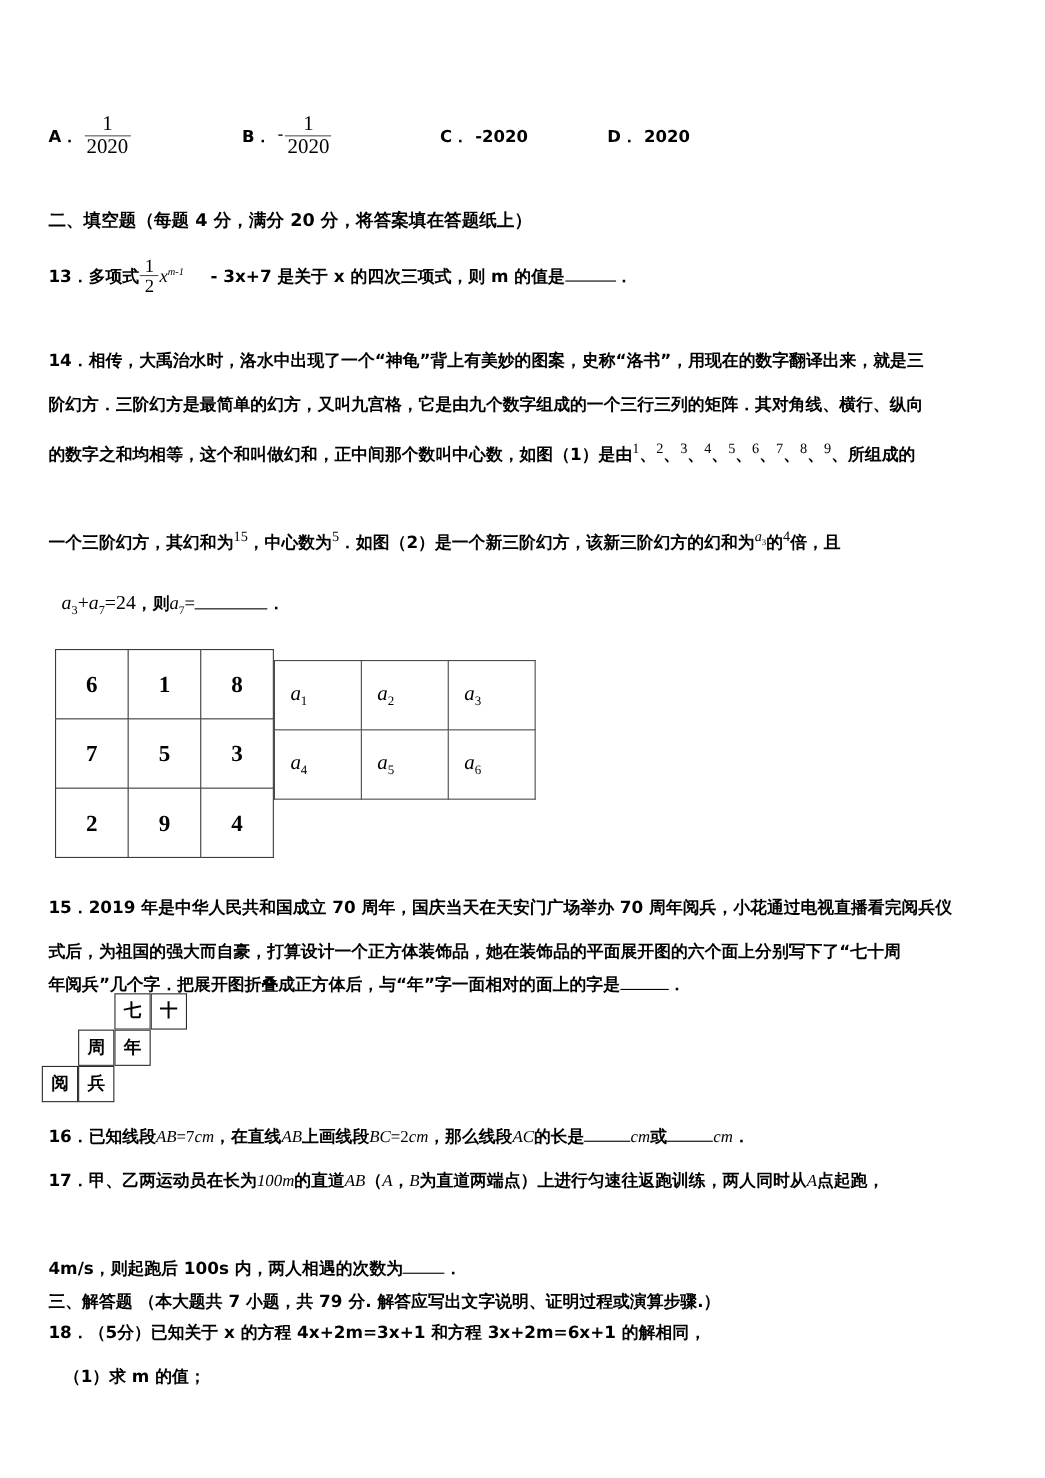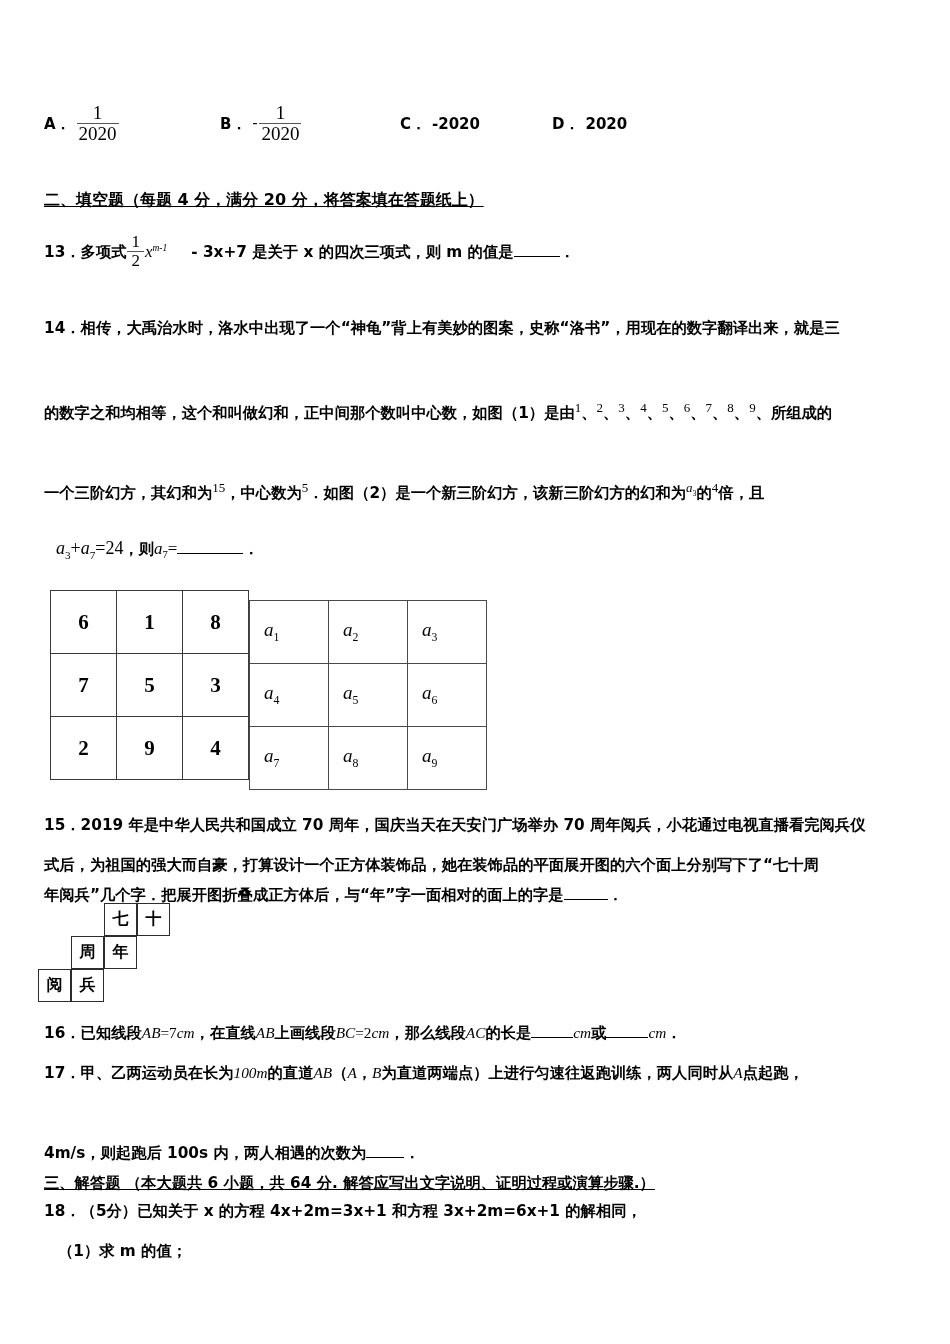--- a/index.html
+++ b/index.html
@@ -17,21 +17,20 @@
   }
   .page {
     position: relative;
     width: 950px;
     height: 1344px;
     padding: 0;
   }
   .cnbold {
     font-family: "DejaVu Sans", "Liberation Sans", sans-serif;
     font-weight: bold;
-    text-decoration: underline;
   }
   .para {
     position: absolute;
     font-size: 15.3px;
     font-weight: bold;
     font-family: "DejaVu Sans", "Liberation Sans", sans-serif;
     line-height: 40px;
     white-space: nowrap;
   }
 
@@ -231,20 +230,23 @@
         <span class="num">1</span>
         <span class="bar"></span>
         <span class="den">2</span>
       </span><span class="mi" style="font-size:17px;">x</span><sup class="sp">m-1</sup><span style="display:inline-block;width:24px;"></span><span>- 3x+7 是关于 x 的四次三项式，则 m 的值是</span><span class="blank" style="width:46px;"></span><span>．</span>
   </div>
 
   <div class="para" style="left:44px; top:308px;">
     <span>14．</span><span>相传，大禹治水时，洛水中出现了一个“神龟”背上有美妙的图案，史称“洛书”，用现在的数字翻译出来，就是三</span>
   </div>
 
+  <div class="para" style="left:44px; top:348px;">
+    <span>阶幻方．三阶幻方是最简单的幻方，又叫九宫格，它是由九个数字组成的一个三行三列的矩阵．其对角线、横行、纵向</span>
+  </div>
 
   <div class="para" style="left:44px; top:388px;">
     <span>的数字之和均相等，这个和叫做幻和，正中间那个数叫中心数，如图（1）是由</span><span class="raised">1</span><span>、</span><span class="raised">2</span><span>、</span><span class="raised">3</span><span>、</span><span class="raised">4</span><span>、</span><span class="raised">5</span><span>、</span><span class="raised">6</span><span>、</span><span class="raised">7</span><span>、</span><span class="raised">8</span><span>、</span><span class="raised">9</span><span>、</span><span>所组成的</span>
   </div>
 
   <div class="para" style="left:44px; top:468px;text-align:right;">
     <span>一个三阶幻方，其幻和为</span><span class="raised">15</span><span>，中心数为</span><span class="raised">5</span><span>．如图（2）是一个新三阶幻方，该新三阶幻方的幻和为</span><span class="raised-i"><span>a</span><sub class="sb">3</sub></span><span>的</span><span class="raised">4</span><span>倍，且</span>
   </div>
 
   <div class="para" style="left:56px; top:528px;">
@@ -275,25 +277,20 @@
     <tbody>
         <tr>
       <td><span>a</span><sub class="sb">1</sub></td>
       <td><span>a</span><sub class="sb">2</sub></td>
       <td><span>a</span><sub class="sb">3</sub></td>
     </tr>
     <tr>
       <td><span>a</span><sub class="sb">4</sub></td>
       <td><span>a</span><sub class="sb">5</sub></td>
       <td><span>a</span><sub class="sb">6</sub></td>
-    </tr>
-    <tr>
-      <td><span>a</span><sub class="sb">7</sub></td>
-      <td><span>a</span><sub class="sb">8</sub></td>
-      <td><span>a</span><sub class="sb">9</sub></td>
     </tr>
   </tbody>
     </table>
 
   <div class="para" style="left:44px; top:805px;">
     <span>15．</span><span>2019 年是中华人民共和国成立 70 周年，国庆当天在天安门广场举办 70 周年阅兵，小花通过电视直播看完阅兵仪</span>
   </div>
   <div class="para" style="left:44px; top:845px;">
     <span>式后，为祖国的强大而自豪，打算设计一个正方体装饰品，她在装饰品的平面展开图的六个面上分别写下了“七十周</span>
   </div>
@@ -316,21 +313,21 @@
 
   <div class="para" style="left:44px; top:1053px;">
     <span>17．</span><span>甲、乙两运动员在长为</span><span class="mi">100m</span><span>的直道</span><span class="mi">AB</span><span>（</span><span class="mi">A</span><span>，</span><span class="mi">B</span><span>为直道两端点）上进行匀速往返跑训练，两人同时从</span><span class="mi">A</span><span>点起跑，</span>
   </div>
 
 
   <div class="para" style="left:44px; top:1133px;">
     <span>4m/s，则起跑后 100s 内，两人相遇的次数为</span><span class="blank" style="width:38px;"></span><span>．</span>
   </div>
 
-  <div class="para cnbold" style="left:44px; top:1163px; font-size:15.3px;">三、解答题 （本大题共 6 小题，共 64 分. 解答应写出文字说明、证明过程或演算步骤.）</div>
+  <div class="para cnbold" style="left:44px; top:1163px; font-size:15.3px;">三、解答题 （本大题共 7 小题，共 79 分. 解答应写出文字说明、证明过程或演算步骤.）</div>
 
   <div class="para" style="left:44px; top:1191px;">
     <span>18．</span><span>（5分）</span><span>已知关于 x 的方程 4x+2m=3x+1 和方程 3x+2m=6x+1 的解相同，</span>
   </div>
 
   <div class="para" style="left:58px; top:1231px;">
     <span>（1）求 m 的值；</span>
   </div>
 
 </div>

